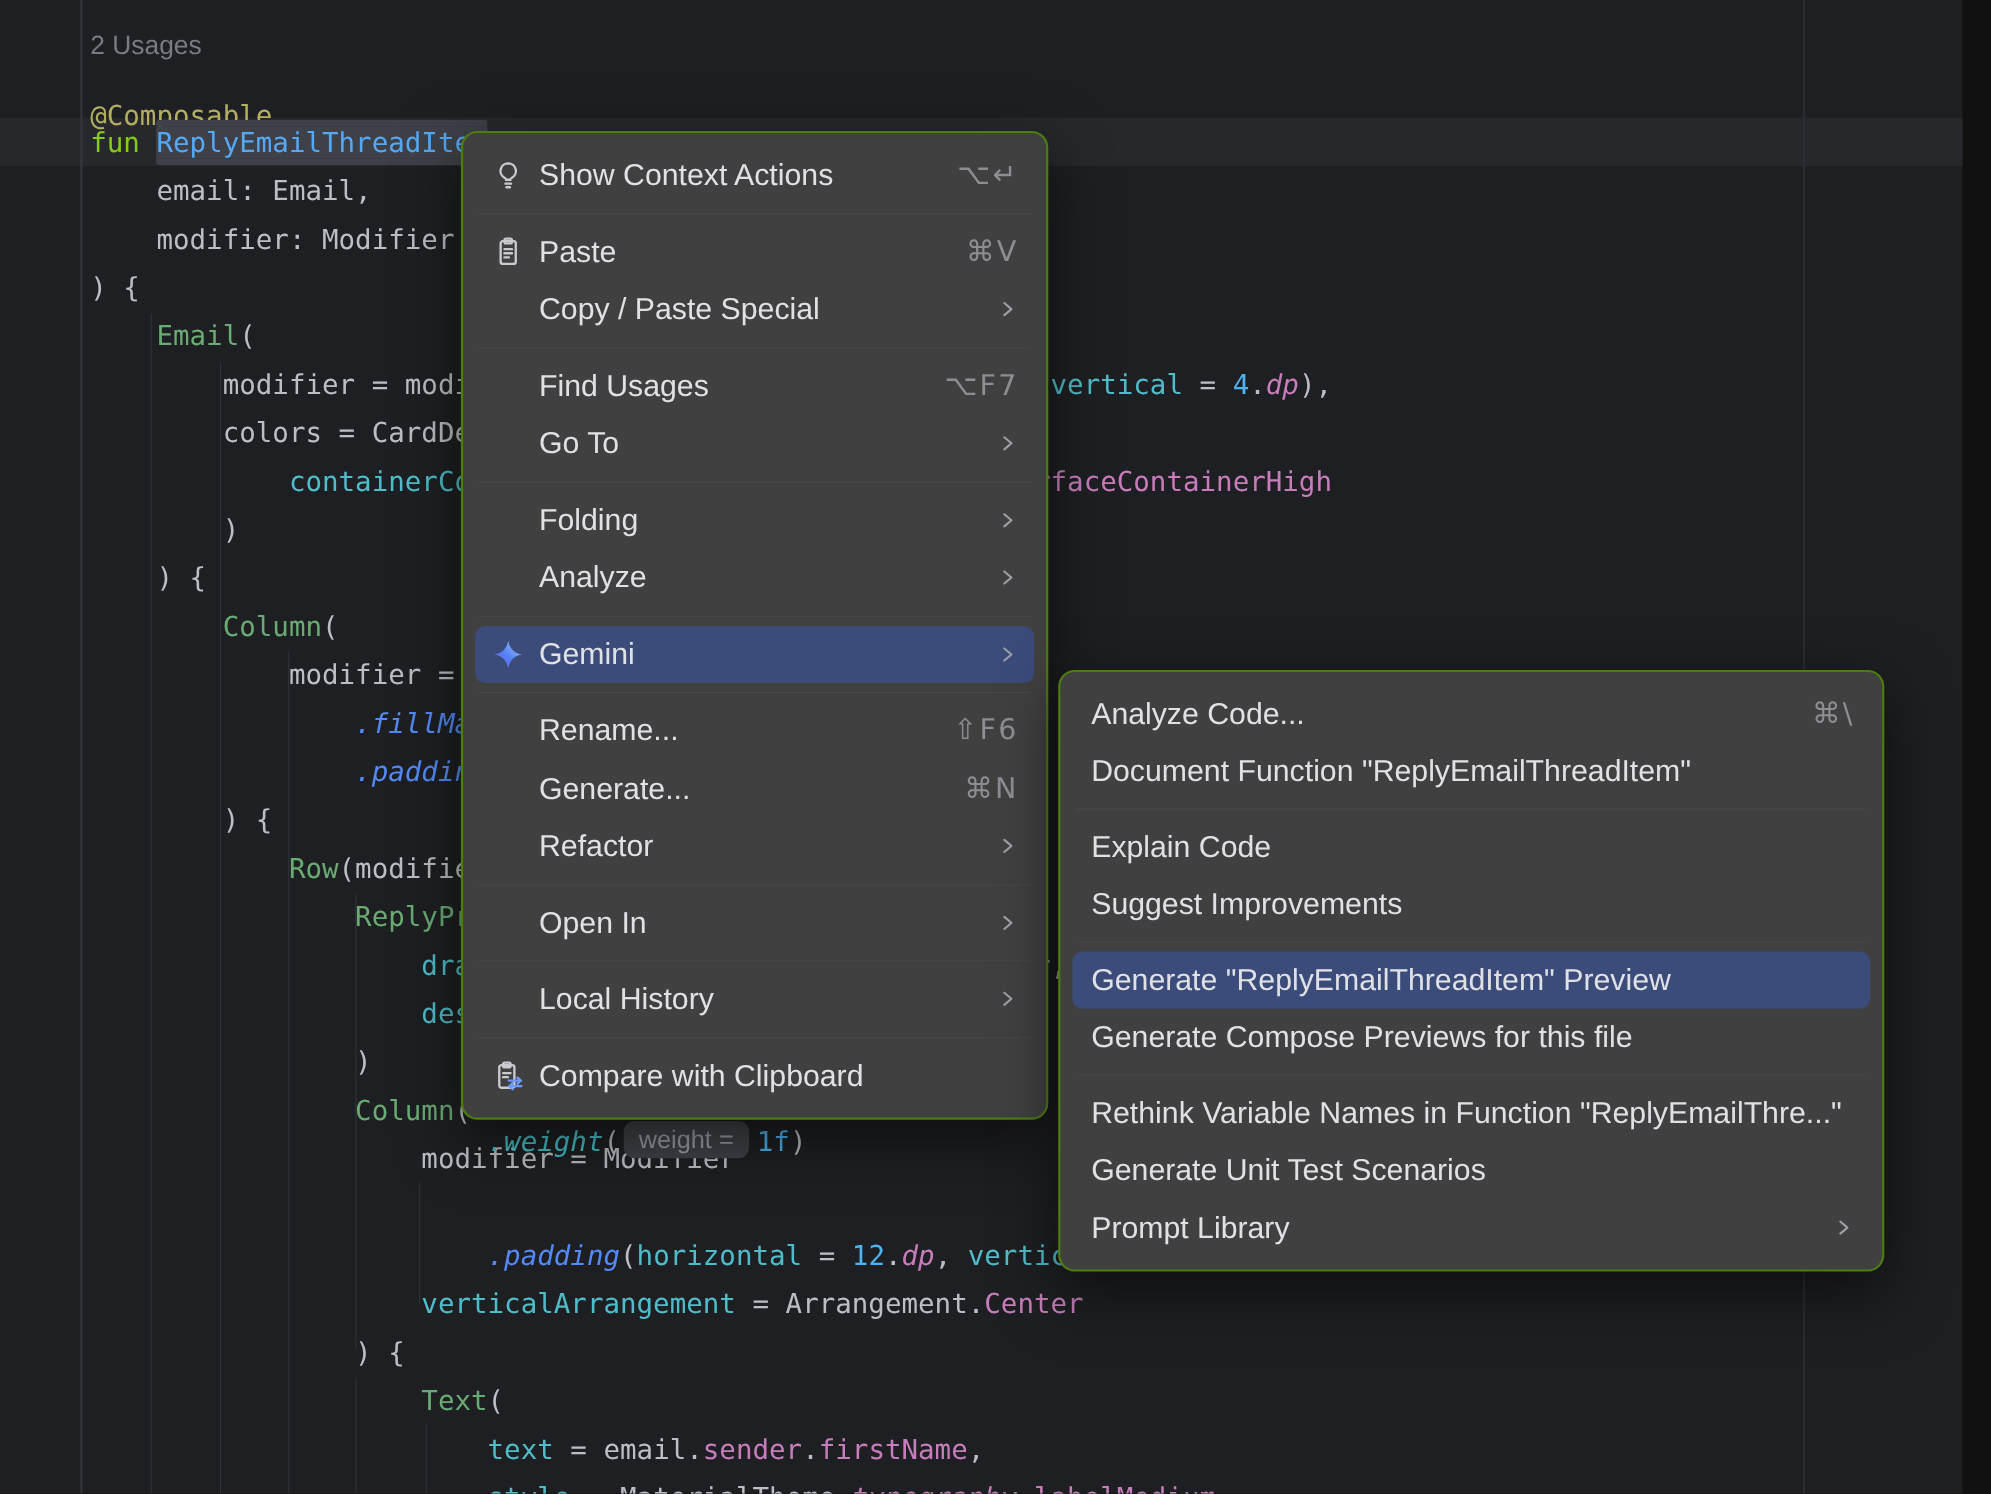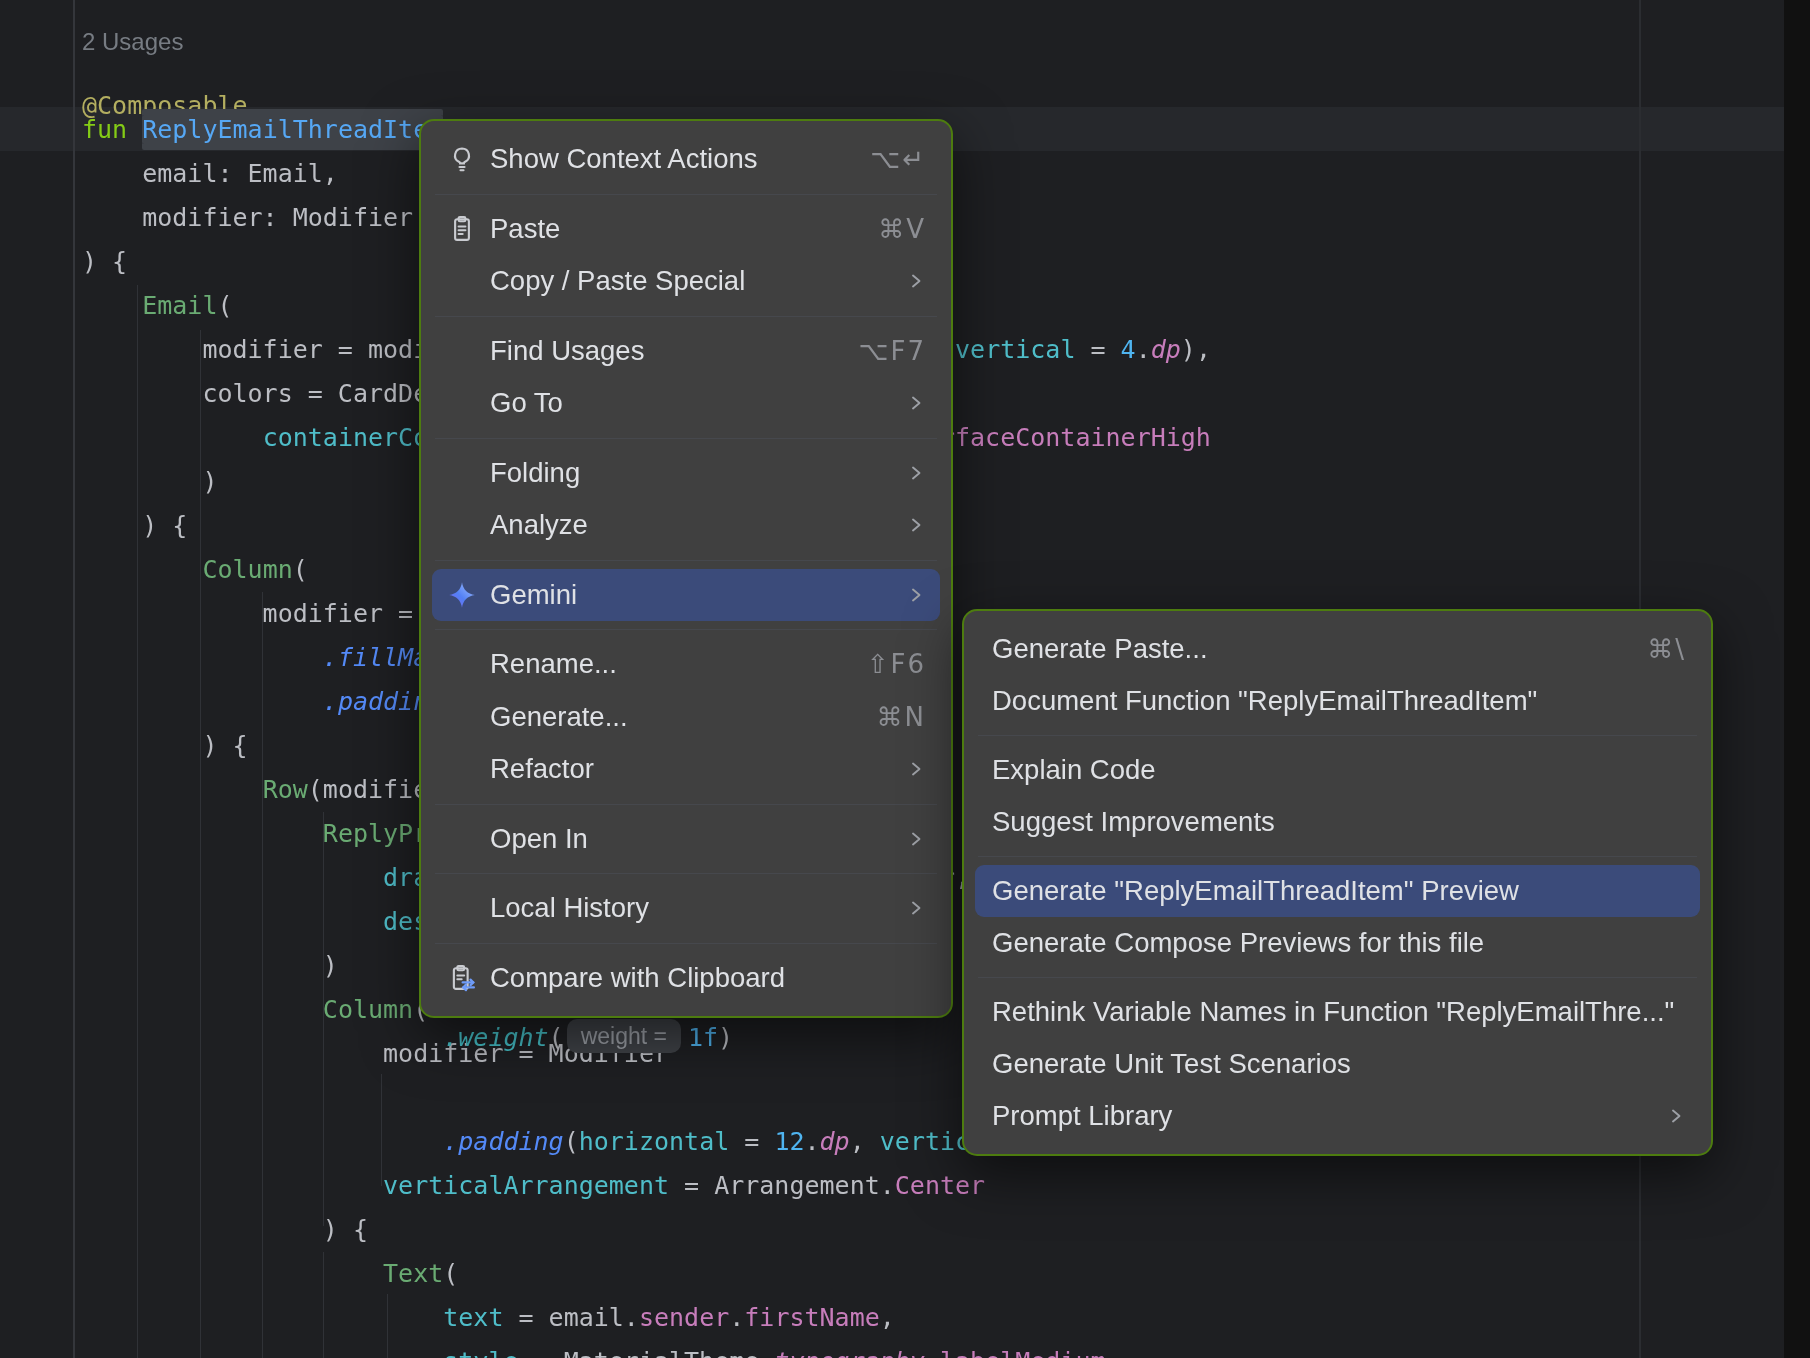--- a/index.html
+++ b/index.html
@@ -233,21 +233,21 @@
               <path d="M21.5 19.5H13"></path>
               <path d="M15.2 17.3 13 19.5l2.2 2.2"></path>
             </g>
           </svg>
         </span>
         <span class="lbl">Compare with Clipboard</span>
       </div>
     </div>
   <div class="menu menu2" id="menu2" style="left:962px;top:609px;width:751px;">
       <div class="mi">
-        <span class="lbl">Generate Paste...</span>
+        <span class="lbl">Analyze Code...</span>
         <span class="sc">⌘\</span>
       </div>
       <div class="mi">
         <span class="lbl">Document Function "ReplyEmailThreadItem"</span>
       </div>
       <div class="sep"></div>
       <div class="mi">
         <span class="lbl">Explain Code</span>
       </div>
       <div class="mi">

